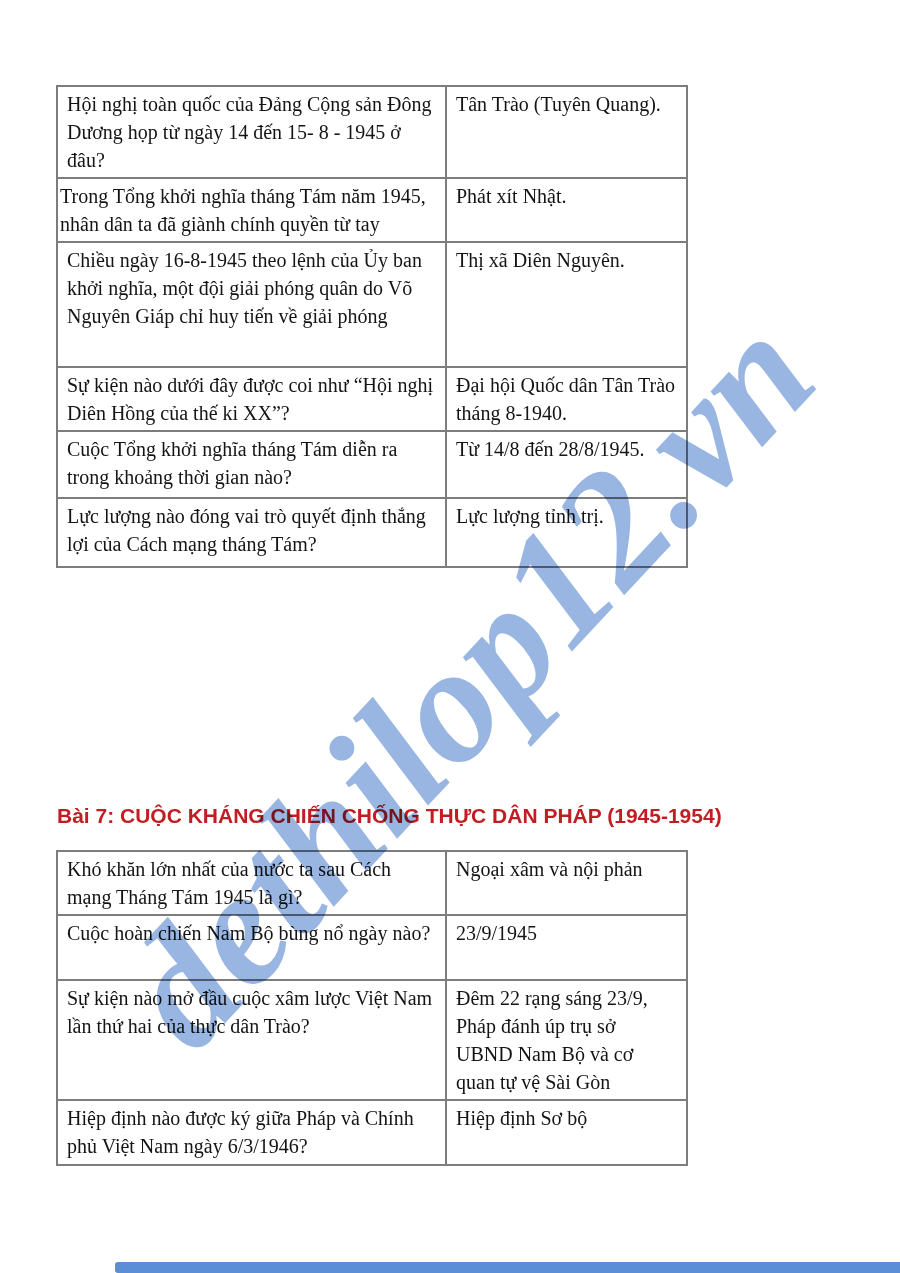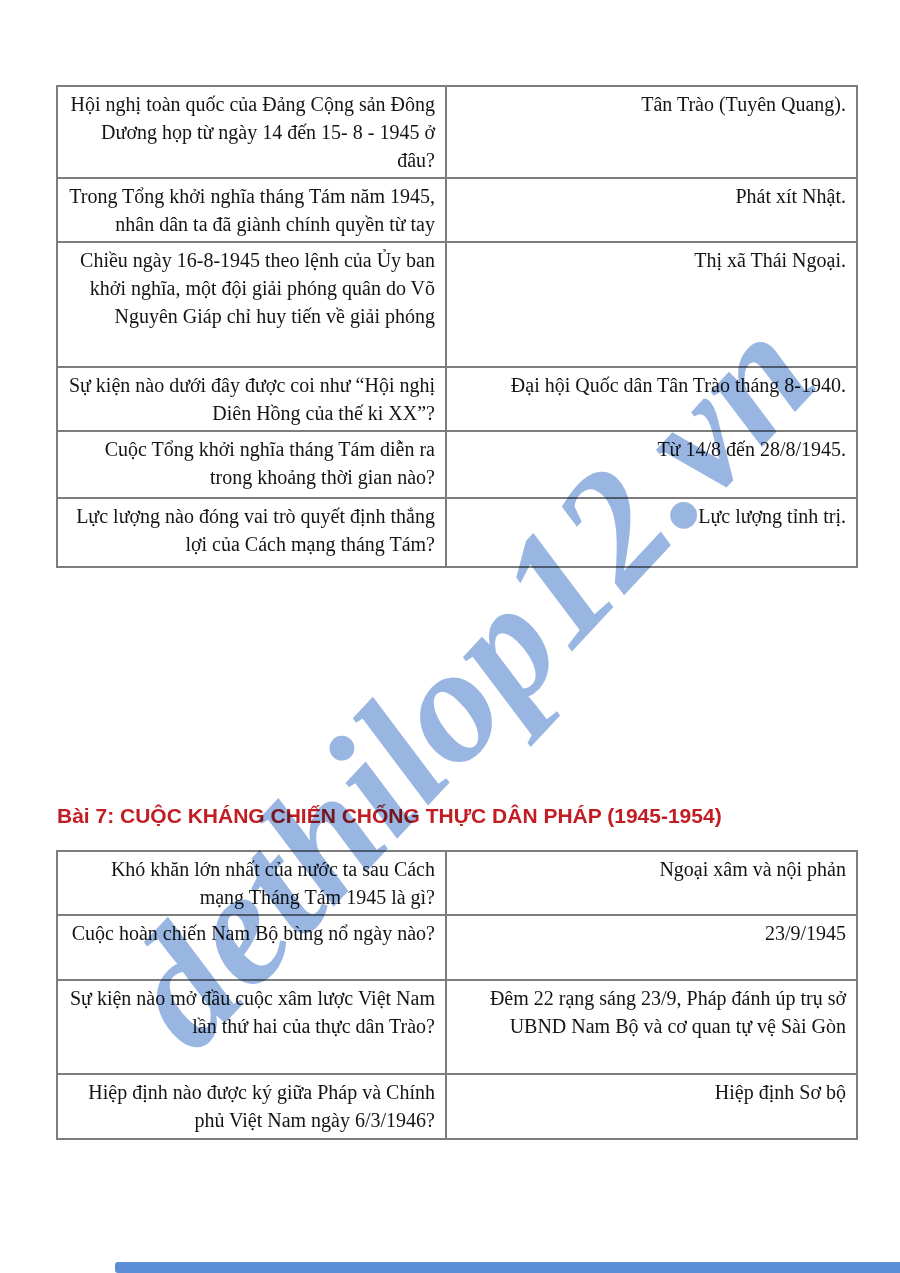--- a/index.html
+++ b/index.html
@@ -8,24 +8,23 @@
     width: 900px;
     height: 1273px;
     background: #ffffff;
     overflow: hidden;
     font-family: "Liberation Serif", serif;
     color: #141414;
   }
   table.qa {
     position: absolute;
     left: 56px;
-    width: 802px;
+    width: 632px;
     border-collapse: collapse;
     table-layout: fixed;
-    text-align: right;
   }
   #table1 { top: 85px; }
   #table2 { top: 850px; }
   td.cell {
     border: 2px solid #7d7d7d;
     vertical-align: top;
     padding: 3px 10px 3px 9px;
     font-size: 20px;
     line-height: 28px;
   }
@@ -81,21 +80,21 @@
         <tr style="height:92px">
       <td class="cell">Hội nghị toàn quốc của Đảng Cộng sản Đông Dương họp từ ngày 14 đến 15- 8 - 1945 ở đâu?</td>
       <td class="cell">Tân Trào (Tuyên Quang).</td>
     </tr>
     <tr style="height:55px">
       <td class="cell flush">Trong Tổng khởi nghĩa tháng Tám năm 1945, nhân dân ta đã giành chính quyền từ tay</td>
       <td class="cell">Phát xít Nhật.</td>
     </tr>
     <tr style="height:125px">
       <td class="cell">Chiều ngày 16-8-1945 theo lệnh của Ủy ban khởi nghĩa, một đội giải phóng quân do Võ  Nguyên Giáp chỉ huy tiến về giải phóng</td>
-      <td class="cell">Thị xã Thái Ngoại.</td>
+      <td class="cell">Thị xã Diên Nguyên.</td>
     </tr>
     <tr style="height:61px">
       <td class="cell">Sự kiện nào dưới đây được coi như “Hội nghị Diên Hồng của thế ki XX”?</td>
       <td class="cell">Đại hội Quốc dân Tân Trào tháng 8-1940.</td>
     </tr>
     <tr style="height:67px">
       <td class="cell">Cuộc Tổng khởi nghĩa tháng Tám diễn ra trong khoảng thời gian nào?</td>
       <td class="cell">Từ 14/8 đến 28/8/1945.</td>
     </tr>
     <tr style="height:69px">

